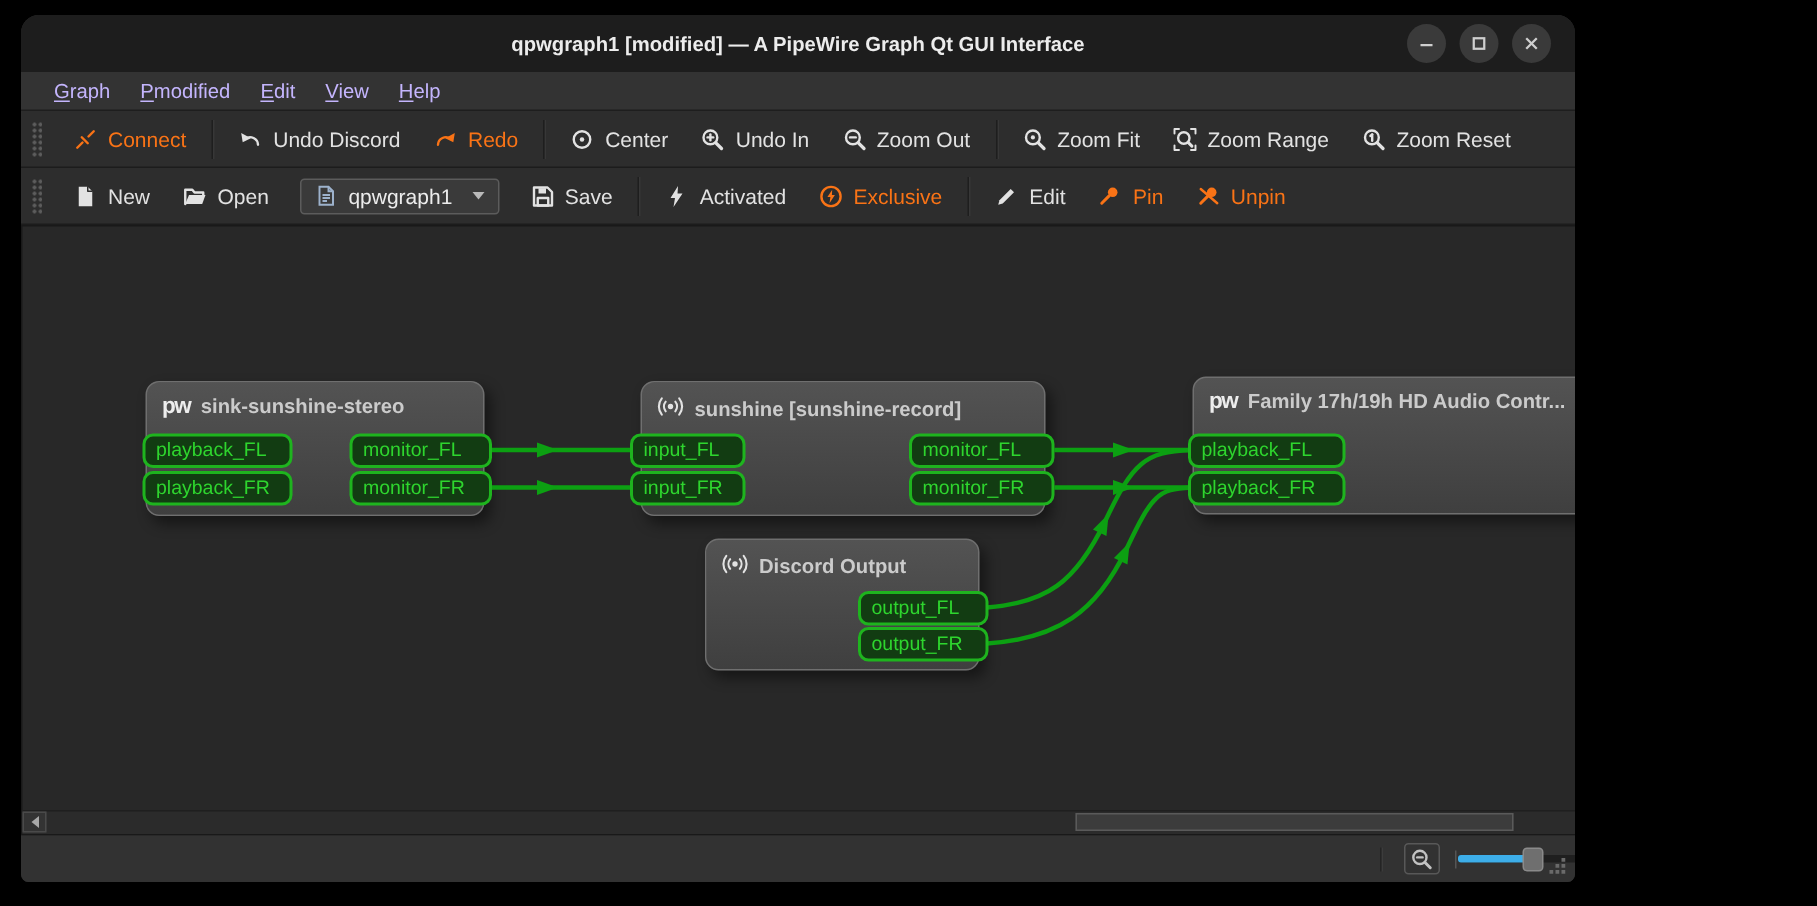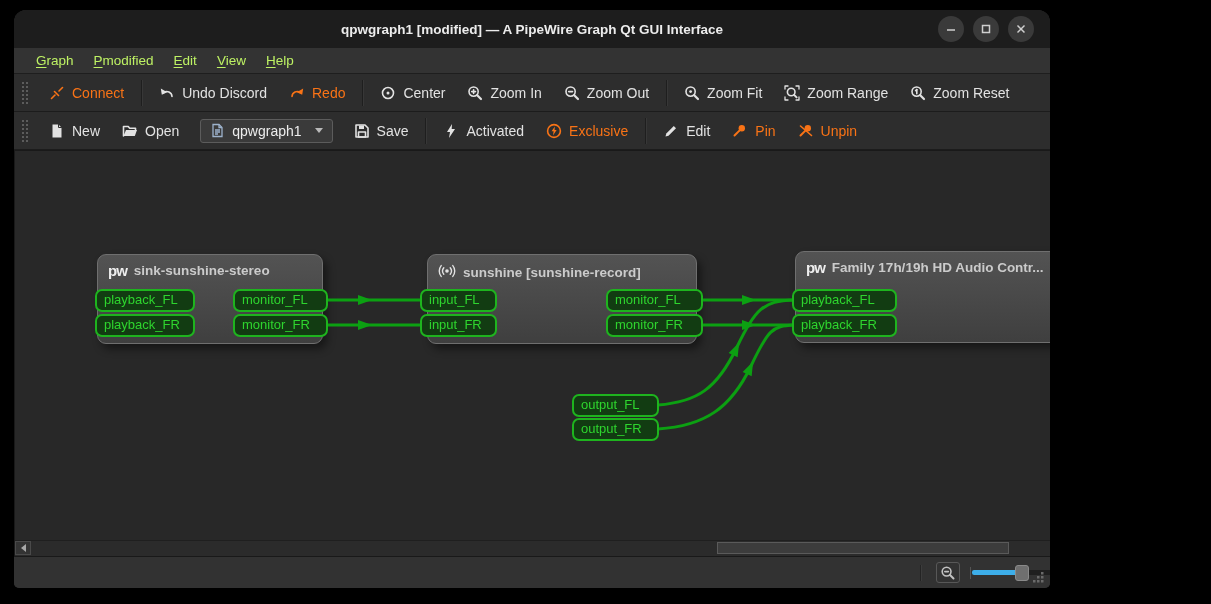--- a/index.html
+++ b/index.html
@@ -7,21 +7,21 @@
   .window{position:absolute;left:14px;top:10px;width:1036px;height:578px;background:#2d2d2d;
     border-radius:12px 12px 5px 5px;overflow:hidden}
   
   .titlebar{height:38px;background:#1d1d1d;position:relative;display:flex;align-items:center;justify-content:center}
   .title{color:#ececec;font-weight:bold;font-size:13.5px}
   .winbtns{position:absolute;right:16px;top:6px;display:flex;gap:9px}
   .winbtn{width:26px;height:26px;border-radius:50%;background:#3a3a3a;display:flex;align-items:center;justify-content:center;cursor:default}
   .winbtn svg{stroke:#cfcfcf;fill:none;stroke-width:1.5}
   
   .menubar{height:25px;background:#333;border-bottom:1px solid #1e1e1e;display:flex;align-items:center;padding-left:12px}
-  .menuitem{color:#bef264;font-size:13.5px;padding:3px 10px}
+  .menuitem{color:#c4b5fd;font-size:13.5px;padding:3px 10px}
   .menuitem .mn{text-decoration:underline;text-underline-offset:2px}
   
   .toolbar{height:37px;background:#2d2d2d;border-bottom:1px solid #1c1c1c;display:flex;align-items:center}
   .tbgrip{width:7px;height:24px;margin:0 10px 0 7px;
     background-image:radial-gradient(#5c5c5c 1.1px,transparent 1.2px);background-size:4px 4px}
   .tbtn{display:flex;align-items:center;gap:7px;padding:0 11px;height:28px;color:#e2e2e2;font-size:14px;white-space:nowrap}
   .tbtn.disabled{color:#f97316}
   .tbtn svg{stroke:currentColor;fill:none;stroke-width:1.6;stroke-linecap:round;stroke-linejoin:round}
   .vsep{width:1px;height:26px;background:#1e1e1e;margin:0 6px;box-shadow:1px 0 0 rgba(255,255,255,0.05)}
   .combo{display:flex;align-items:center;gap:7px;margin:0 10px;padding:3px 9px;background:#3a3a3a;
@@ -133,21 +133,21 @@
         </svg>
       <span>Center</span>
     </div>
     <div class="tbtn">
       <svg width="16" height="16">
           <circle cx="6.6" cy="6.6" r="4.6"></circle>
           <line x1="10.2" y1="10.2" x2="14" y2="14" stroke-width="2.2"></line>
           <line x1="4.7" y1="6.6" x2="8.5" y2="6.6"></line>
           <line x1="6.6" y1="4.7" x2="6.6" y2="8.5"></line>
         </svg>
-      <span>Zoom In</span>
+      <span>Undo In</span>
     </div>
     <div class="tbtn">
       <svg width="16" height="16">
           <circle cx="6.6" cy="6.6" r="4.6"></circle>
           <line x1="10.2" y1="10.2" x2="14" y2="14" stroke-width="2.2"></line>
           <line x1="4.7" y1="6.6" x2="8.5" y2="6.6"></line>
         </svg>
       <span>Zoom Out</span>
     </div>
     <div class="vsep"></div>
@@ -301,20 +301,32 @@
 
     <div class="node" style="left:780px;top:100px;width:320px;height:90px">
       <div class="node-title">
         <span class="pwico">pw</span>
         <span>Family 17h/19h HD Audio Contr...</span>
       </div>
     </div>
     <div class="port" style="left:777px;top:138px;width:105px">playback_FL</div>
     <div class="port" style="left:777px;top:163px;width:105px">playback_FR</div>
 
+    <div class="node" style="left:455px;top:208px;width:181px;height:86px">
+      <div class="node-title">
+        <span class="audioico"><svg width="18" height="16">
+              <circle cx="9" cy="8" r="1.8" fill="#e2e2e2" stroke="none"></circle>
+              <path d="M5.8,4.8 a5,5 0 0 0 0,6.4"></path>
+              <path d="M3.2,2.6 a8.5,8.5 0 0 0 0,10.8"></path>
+              <path d="M12.2,4.8 a5,5 0 0 1 0,6.4"></path>
+              <path d="M14.8,2.6 a8.5,8.5 0 0 1 0,10.8"></path>
+            </svg></span>
+        <span>Discord Output</span>
+      </div>
+    </div>
     <div class="port" style="left:557px;top:243px;width:87px">output_FL</div>
     <div class="port" style="left:557px;top:267px;width:87px">output_FR</div>
 
     <div class="vscroll">
       <div class="sb-btn" style="left:0;top:0;width:14px;height:16px">
           <span class="tri-up"></span>
         </div>
       <div class="sb-handle" style="left:1px;top:164px;width:13px;height:113px"></div>
       <div class="sb-btn" style="left:0;bottom:0;width:14px;height:16px">
           <span class="tri-down"></span>

